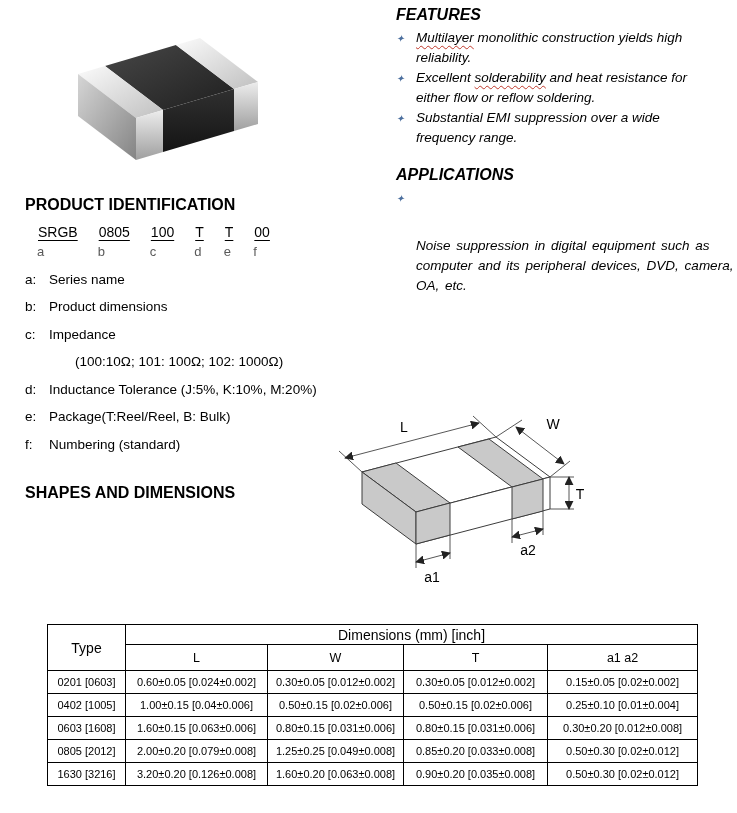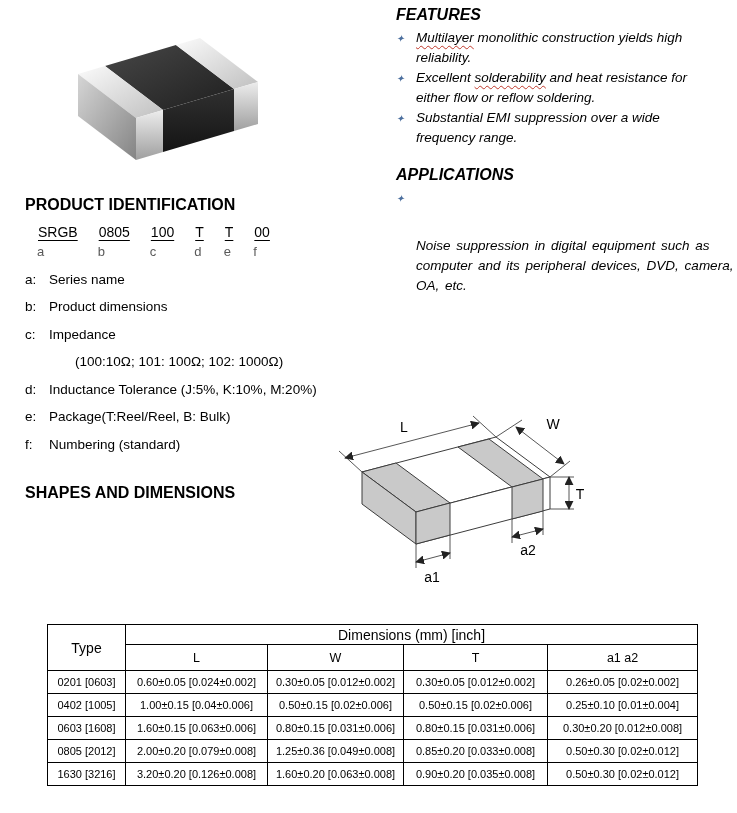--- a/index.html
+++ b/index.html
@@ -257,40 +257,40 @@
       <td>L</td>
       <td>W</td>
       <td>T</td>
       <td>a1 a2</td>
     </tr>
     <tr class="drow">
       <td>0201 [0603]</td>
       <td>0.60±0.05 [0.024±0.002]</td>
       <td>0.30±0.05 [0.012±0.002]</td>
       <td>0.30±0.05 [0.012±0.002]</td>
-      <td>0.26±0.05 [0.02±0.002]</td>
+      <td>0.15±0.05 [0.02±0.002]</td>
     </tr>
     <tr class="drow">
       <td>0402 [1005]</td>
       <td>1.00±0.15 [0.04±0.006]</td>
       <td>0.50±0.15 [0.02±0.006]</td>
       <td>0.50±0.15 [0.02±0.006]</td>
       <td>0.25±0.10 [0.01±0.004]</td>
     </tr>
     <tr class="drow">
       <td>0603 [1608]</td>
       <td>1.60±0.15 [0.063±0.006]</td>
       <td>0.80±0.15 [0.031±0.006]</td>
       <td>0.80±0.15 [0.031±0.006]</td>
       <td>0.30±0.20 [0.012±0.008]</td>
     </tr>
     <tr class="drow">
       <td>0805 [2012]</td>
       <td>2.00±0.20 [0.079±0.008]</td>
-      <td>1.25±0.36 [0.049±0.008]</td>
+      <td>1.25±0.25 [0.049±0.008]</td>
       <td>0.85±0.20 [0.033±0.008]</td>
       <td>0.50±0.30 [0.02±0.012]</td>
     </tr>
     <tr class="drow">
       <td>1630 [3216]</td>
       <td>3.20±0.20 [0.126±0.008]</td>
       <td>1.60±0.20 [0.063±0.008]</td>
       <td>0.90±0.20 [0.035±0.008]</td>
       <td>0.50±0.30 [0.02±0.012]</td>
     </tr>

